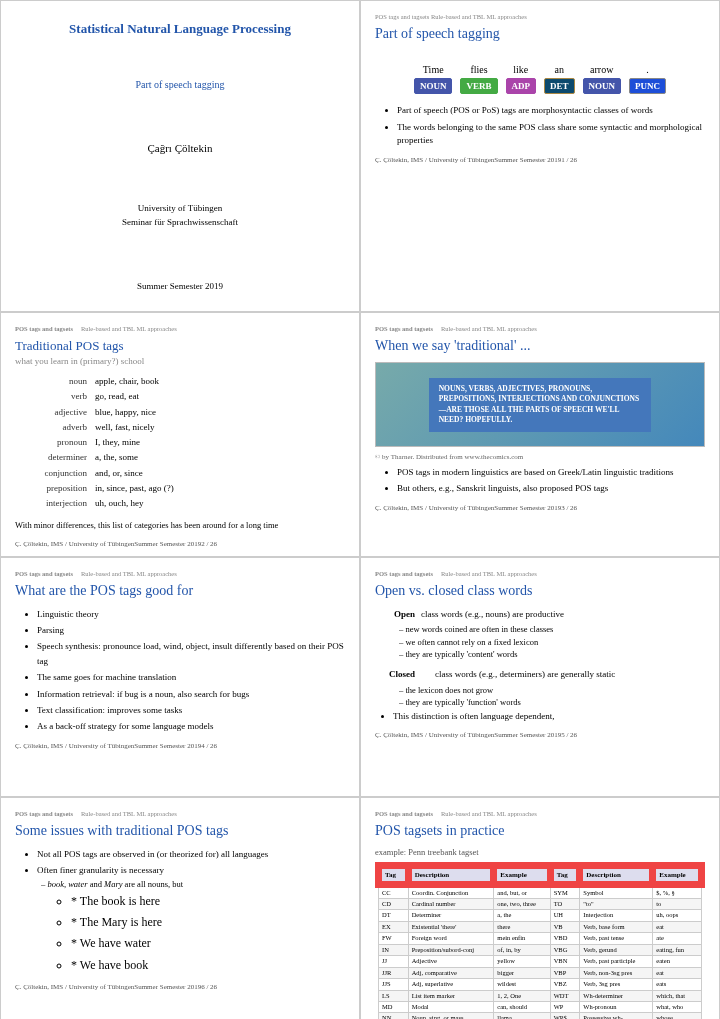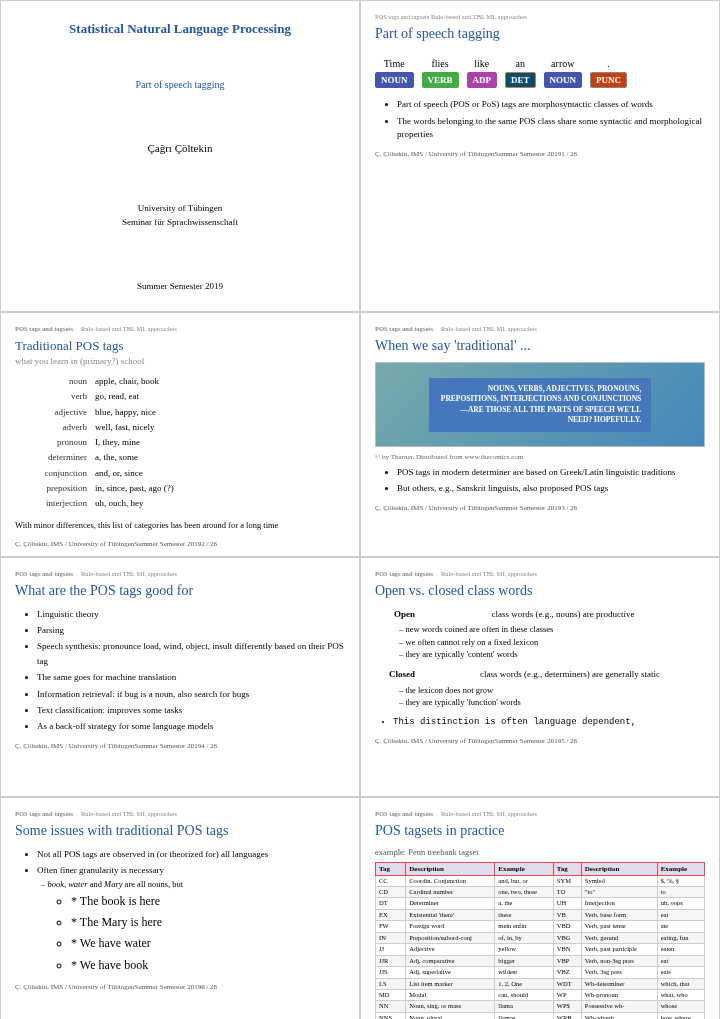--- a/index.html
+++ b/index.html
@@ -86,22 +86,23 @@
     .slide-title {
       font-size: 14px;
       color: #2255aa;
       margin-bottom: 8px;
     }
 
     .pos-sentence {
       display: flex;
       gap: 8px;
       align-items: center;
-      margin: 16px 0 10px 0;
+      margin: 22px 0 10px 0;
       font-size: 10px;
+      justify-content: center;
     }
 
     .pos-word-group {
       display: flex;
       flex-direction: column;
       align-items: center;
       gap: 3px;
     }
 
     .pos-word-text {
@@ -114,21 +115,21 @@
       border-radius: 2px;
       font-size: 9px;
       font-weight: bold;
       color: #fff;
     }
 
     .tag-noun { background: #4455aa; border-color: #4455aa; }
     .tag-verb { background: #44aa44; border-color: #44aa44; }
     .tag-adp  { background: #aa44aa; border-color: #aa44aa; }
     .tag-det  { background: #0c4a6e; border-color: #aa8844; }
-    .tag-punc { background: #c2410c; border-color: #888888; font-family: Liberation Serif, serif; }
+    .tag-punc { background: #1d4ed8; border-color: #888888; font-family: Liberation Serif, serif; }
 
     .pos-bullet {
       font-size: 9px;
       line-height: 1.5;
       margin-left: 8px;
     }
 
     .pos-bullet li {
       list-style: disc;
       margin-left: 14px;
@@ -199,21 +200,21 @@
       position: relative;
     }
 
     .cartoon-inner {
       background: #4477bb;
       color: #fff;
       padding: 6px 10px;
       font-size: 7.5px;
       line-height: 1.4;
       width: 70%;
-      text-align: right;
+      text-align: left;
       font-weight: bold;
     }
 
     .cartoon-caption {
       font-size: 7px;
       color: #666;
       margin-top: 2px;
       margin-bottom: 4px;
     }
 
@@ -241,21 +242,20 @@
     }
 
     .oc-label {
       width: 40px;
       font-weight: bold;
       text-align: right;
     }
 
     .oc-body {
       flex: 1;
-      text-align: center;
     }
 
     .oc-sub {
       margin-left: 16px;
       font-size: 8.5px;
       line-height: 1.5;
     }
 
     .oc-sub li {
       list-style: none;
@@ -319,21 +319,21 @@
     .penn-table {
       font-size: 7px;
       border-collapse: collapse;
       width: 100%;
       margin-top: 4px;
     }
 
     .penn-table th {
       background: #dde;
       padding: 2px 3px;
-      border: 1px solid #ef4444;
+      border: 7px solid #ef4444;
       font-weight: bold;
       text-align: left;
     }
 
     .penn-table td {
       padding: 1px 3px;
       border: 1px solid #ccc;
       font-size: 6.5px;
       line-height: 1.3;
     }
@@ -500,21 +500,21 @@
     <div class="slide-title">When we say 'traditional' ...</div>
 
     <div class="cartoon-box">
       <div style="display:flex; width:100%; height:100%; background: linear-gradient(135deg, #7aa, #4488bb); align-items:center; justify-content:center; padding:5px;">
         <div class="cartoon-inner">NOUNS, VERBS, ADJECTIVES, PRONOUNS, PREPOSITIONS, INTERJECTIONS AND CONJUNCTIONS—ARE THOSE ALL THE PARTS OF SPEECH WE'LL NEED? HOPEFULLY.</div>
       </div>
     </div>
     <div class="cartoon-caption">© by Tharner. Distributed from www.thecomics.com</div>
 
     <ul class="bullet-list">
-      <li>POS tags in modern determiner are based on Greek/Latin linguistic traditions</li>
+      <li>POS tags in modern linguistics are based on Greek/Latin linguistic traditions</li>
       <li>But others, e.g., Sanskrit linguists, also proposed POS tags</li>
     </ul>
 
     <div class="slide-footer">
       <span class="footer-left">Ç. Çöltekin,   IMS / University of Tübingen</span>
       <span class="footer-right">Summer Semester 2019</span>
       <span class="footer-page">3 / 26</span>
     </div>
   </div>
 
@@ -560,21 +560,21 @@
         <li>they are typically 'content' words</li>
       </ul>
       <div class="oc-row" style="margin-top:6px;gap:20px;">
         <span class="oc-label">Closed</span>
         <span class="oc-body">class words (e.g., determiners) are generally static</span>
       </div>
       <ul class="oc-sub">
         <li>the lexicon does not grow</li>
         <li>they are typically 'function' words</li>
       </ul>
-      <ul class="oc-bullet" style="margin-top:6px;font-family:Liberation Mono, monospace;">
+      <ul class="oc-bullet" style="">
         <li>This distinction is often language dependent,</li>
       </ul>
     </div>
 
     <div class="slide-footer">
       <span class="footer-left">Ç. Çöltekin,   IMS / University of Tübingen</span>
       <span class="footer-right">Summer Semester 2019</span>
       <span class="footer-page">5 / 26</span>
     </div>
   </div>

